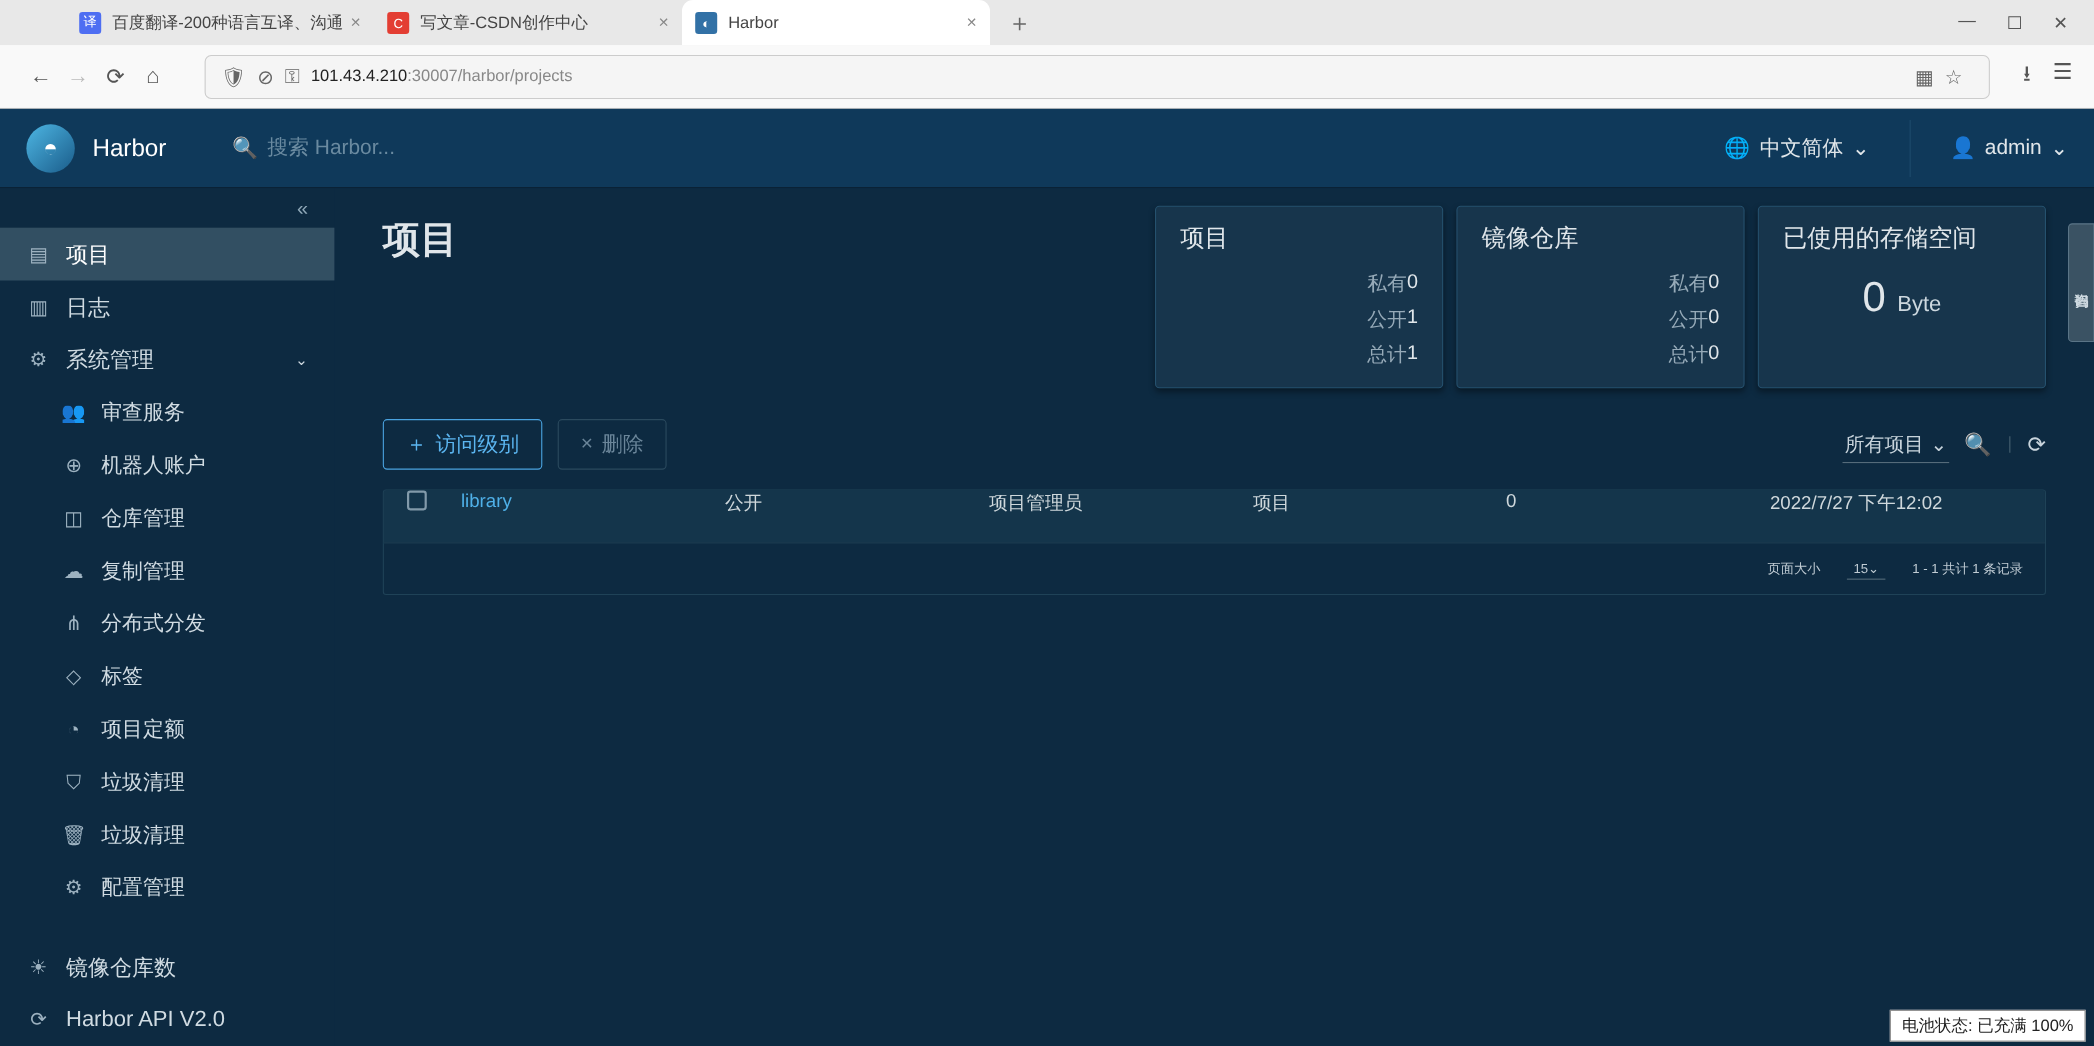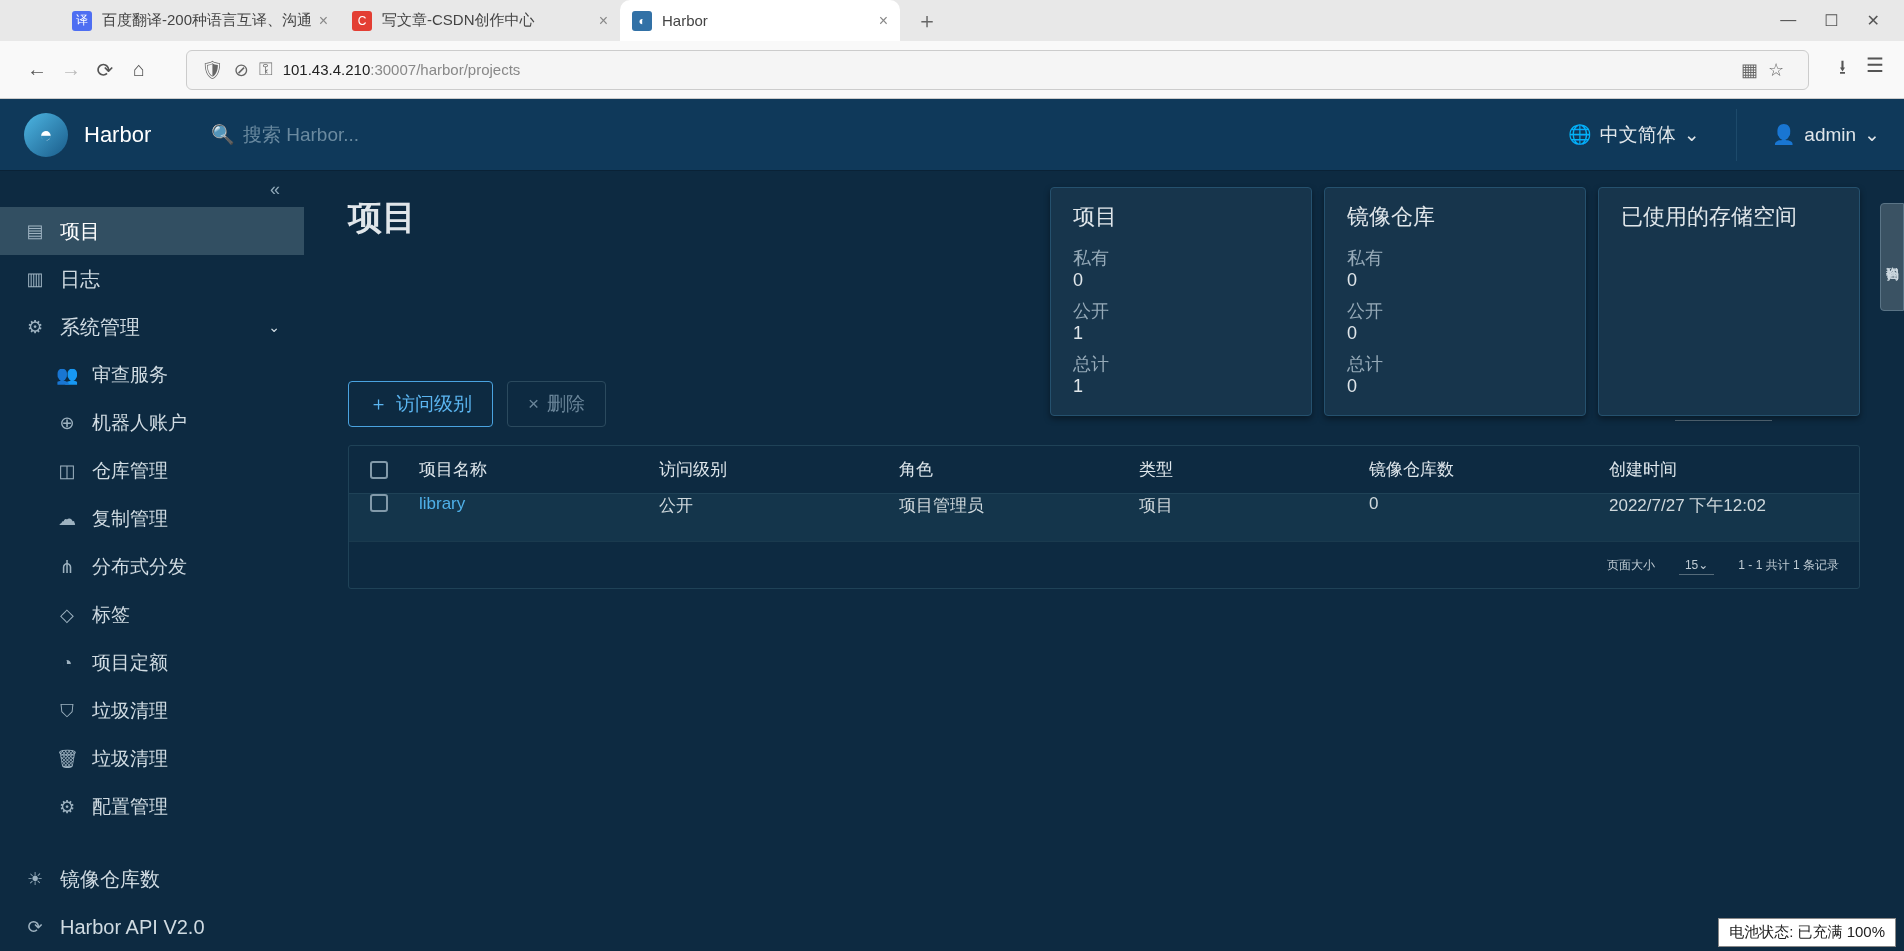--- a/index.html
+++ b/index.html
@@ -43,21 +43,21 @@
 .sb-item.sub { padding-left: 56px; font-size: 19px; }
 .sb-item .chev { margin-left: auto; font-size: 14px; }
 .sb-icon { width: 22px; text-align: center; font-size: 18px; color: #9db2c0; }
 .sb-spacer { flex: 1; }
 
 .main { flex: 1; padding: 24px 44px; overflow: auto; position:relative;}
 .page-title { font-size: 34px; color: #e0e6ea; margin-bottom: 24px; }
 .stats-row { display: flex; gap: 12px; position: absolute; right: 44px; top: 16px; }
 .stat-card { background: #17354c; border: 1px solid #25516e; border-radius: 4px; padding: 14px 22px; min-width: 262px; box-shadow: 0 3px 6px rgba(0,0,0,0.4); }
 .stat-title { font-size: 22px; color: #e0e6ea; margin-bottom: 10px; }
-.stat-row { display: flex; justify-content: center; font-size: 18px; color: #96aab8; padding: 4px 0; flex-direction: column; }
+.stat-row { display: flex; justify-content: flex-end; font-size: 18px; color: #96aab8; padding: 4px 0; }
 .stat-row .val { color: #e0e6ea; }
 .stat-big { font-size: 38px; color: #e0e6ea; text-align: center; padding-top:8px; }
 .stat-unit { font-size: 20px; color:#cdd8df; }
 
 .actions { display: flex; gap: 14px; margin-top: 140px; margin-bottom: 18px; align-items:center;}
 .btn { height: 46px; padding: 0 20px; display: flex; align-items: center; gap: 8px; font-size: 19px; border-radius: 4px; cursor: pointer; }
 .btn-primary { border: 1px solid #4aa3e0; color: #5bb5f0; background: transparent; }
 .btn-secondary { border: 1px solid #2b4a5e; color: #6a8599; background: transparent; }
 .actions-right { margin-left: auto; display:flex; align-items:center; gap:14px; color:#c8d4dc;}
 .filter-dd { border-bottom:1px solid #556b7a; padding:4px 2px; font-size:18px; display:flex; align-items:center; gap:6px; cursor:pointer;}
@@ -254,20 +254,21 @@
               <span>公开</span>
               <span class="val">0</span>
             </div>
           <div class="stat-row">
               <span>总计</span>
               <span class="val">0</span>
             </div>
         </div>
         <div class="stat-card">
           <div class="stat-title">已使用的存储空间</div>
+          <div class="stat-big"><span>0</span> <span class="stat-unit">Byte</span></div>
         </div>
       </div>
 
       <div class="actions">
         <div class="btn btn-primary">
             <span>＋</span>
             <span>访问级别</span>
           </div>
         <div class="btn btn-secondary">
             <span>×</span>
@@ -278,31 +279,20 @@
               <span>所有项目</span>
               <span>⌄</span>
             </div>
           <span class="icon-btn">🔍</span>
           <span style="color:#3a5566">|</span>
           <span class="icon-btn">⟳</span>
         </div>
       </div>
 
       <div class="table">
-        <div class="thead">
-          <div class="th col-chk">
-              <span class="chk"></span>
-            </div>
-          <div class="th col-1">项目名称</div>
-          <div class="th col-2">访问级别</div>
-          <div class="th col-3">角色</div>
-          <div class="th col-4">类型</div>
-          <div class="th col-5">镜像仓库数</div>
-          <div class="th col-6">创建时间</div>
-        </div>
         <div class="trow highlight">
           <div class="td col-chk">
               <span class="chk"></span>
             </div>
           <div class="td col-1"><span class="link">library</span></div>
           <div class="td col-2">公开</div>
           <div class="td col-3">项目管理员</div>
           <div class="td col-4">项目</div>
           <div class="td col-5">0</div>
           <div class="td col-6">2022/7/27 下午12:02</div>

